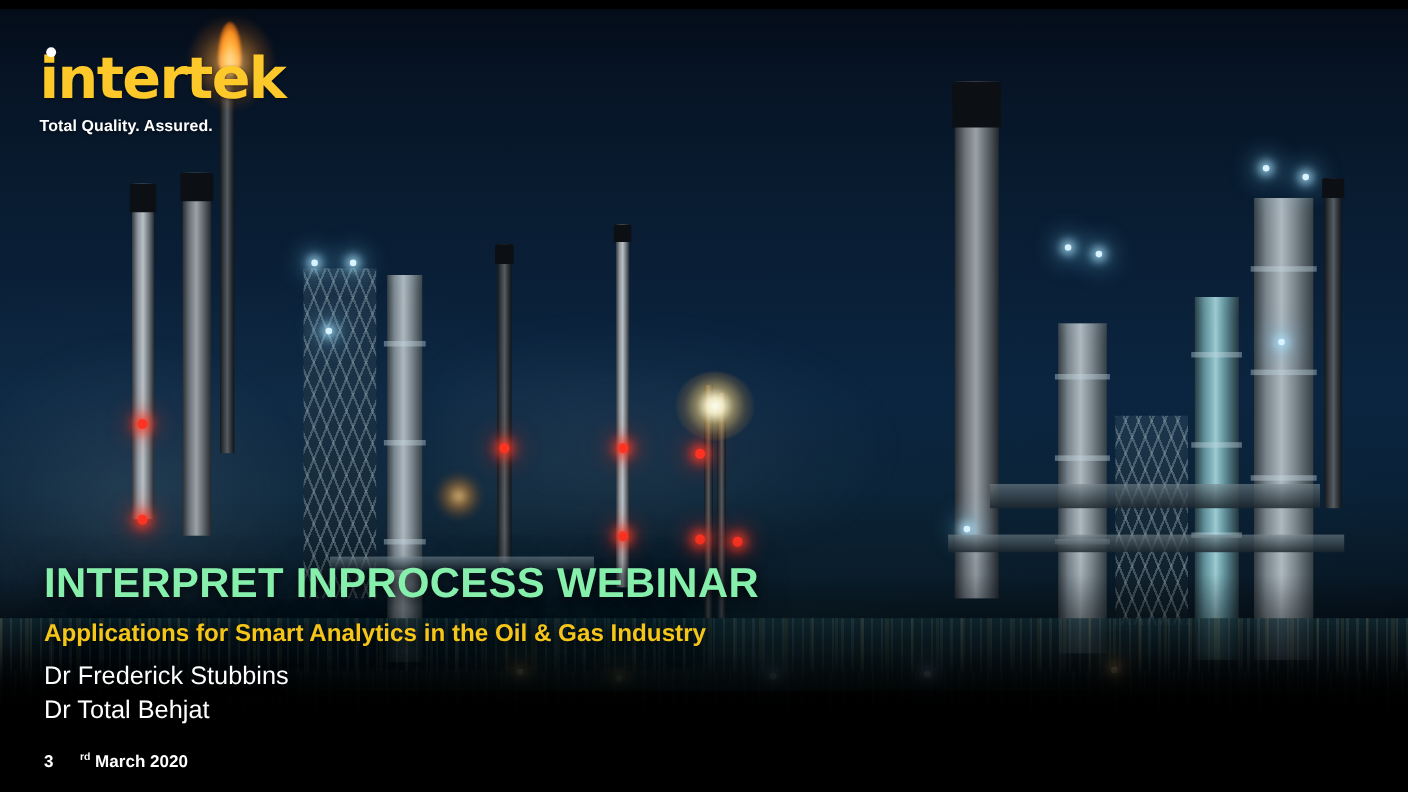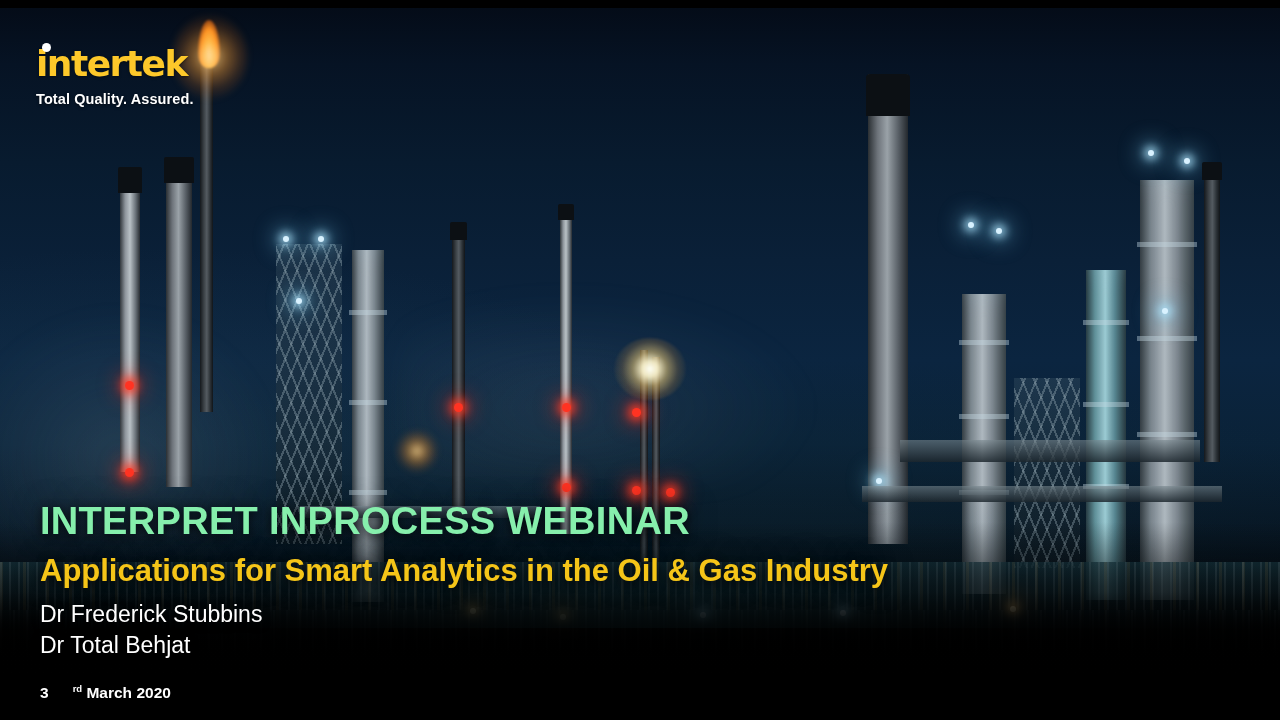--- a/index.html
+++ b/index.html
@@ -223,21 +223,21 @@
 
   
   .logo-block {
     position: absolute;
     left: 36px;
     top: 46px;
     z-index: 30;
   }
   .logo-word {
     font-family: "DejaVu Sans", sans-serif;
-    font-size: 36px;
+    font-size: 52px;
     font-weight: 700;
     letter-spacing: -1.5px;
     color: #FDC82A;
     line-height: 1;
     position: relative;
     display: block;
     text-shadow: 0 1px 3px rgba(0,0,0,.45);
   }
   .logo-dot {
     position: absolute;
@@ -268,21 +268,21 @@
   .slide-title {
     font-size: 38px;
     font-weight: 700;
     color: #86efac;
     letter-spacing: .3px;
     line-height: 1.05;
     margin: 0 0 12px 0;
     text-shadow: 0 2px 10px rgba(0,0,0,.75), 0 0 28px rgba(0,0,0,.5);
   }
   .slide-subtitle {
-    font-size: 31px;
+    font-size: 22px;
     font-weight: 700;
     color: #F5C518;
     letter-spacing: 0px;
     line-height: 1.08;
     margin: 0 0 12px 0;
     text-shadow: 0 2px 10px rgba(0,0,0,.8), 0 0 26px rgba(0,0,0,.55);
   }
   .presenter {
     font-size: 23px;
     font-weight: 400;

